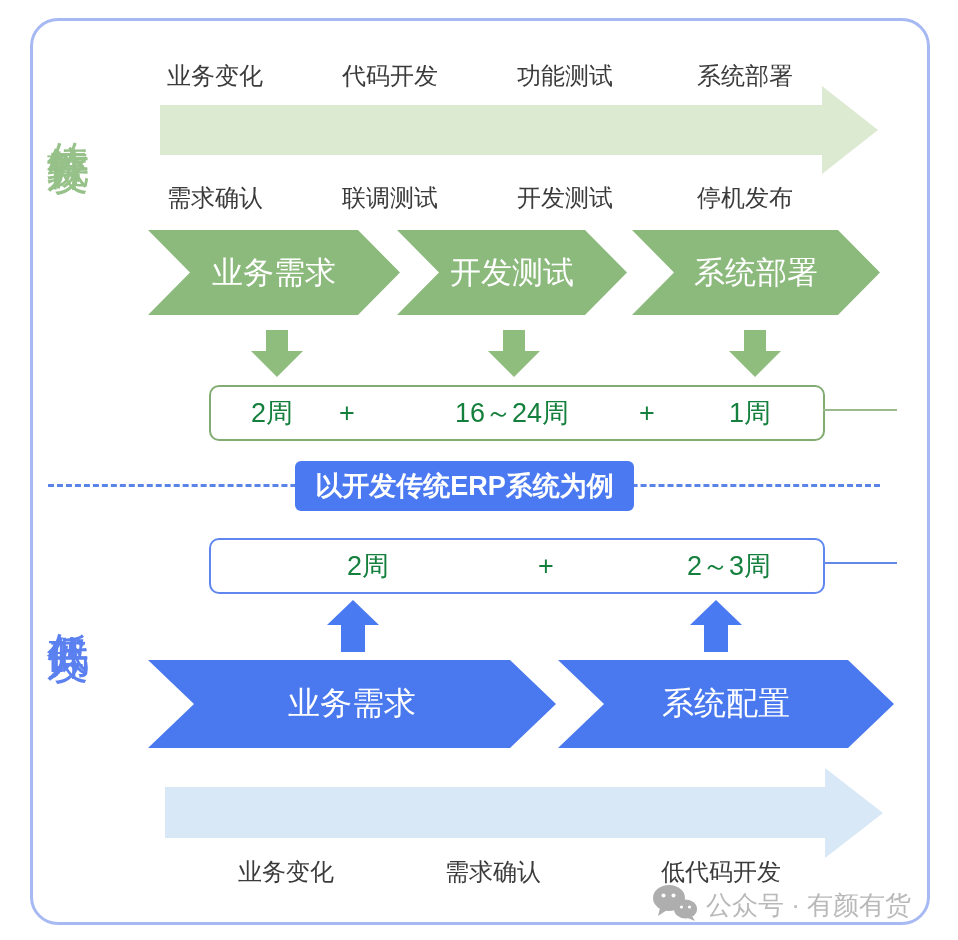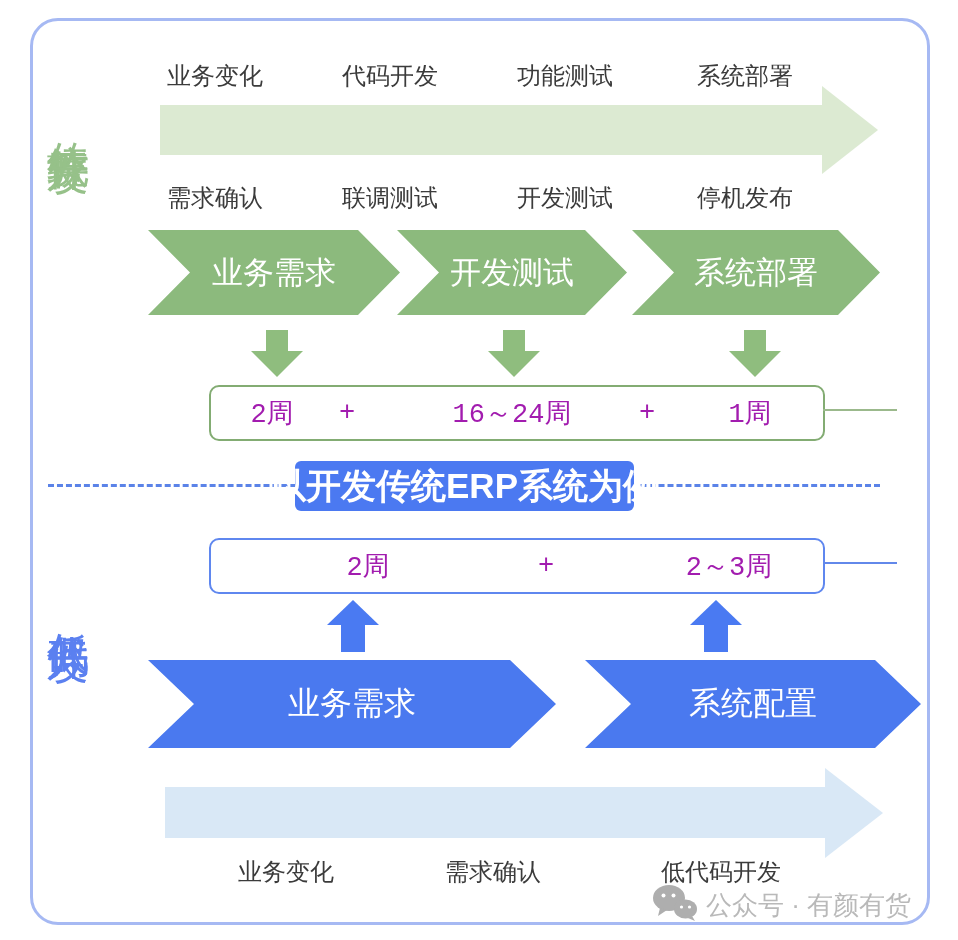--- a/index.html
+++ b/index.html
@@ -50,30 +50,30 @@
   .up-arrow{position:absolute;width:52px;top:600px;}
   .up-arrow .head{width:0;height:0;margin:0 auto;
     border-left:26px solid transparent;border-right:26px solid transparent;
     border-bottom:25px solid #4a7af2;}
   .up-arrow .stem{width:24px;height:27px;margin:0 auto;background:#4a7af2;}
   .tbox{position:absolute;left:209px;width:612px;height:52px;background:#ffffff;border-radius:10px;}
   .tbox-green{top:385px;border:2px solid #83ac73;}
   .tbox-blue{top:538px;border:2px solid #5f87ef;}
   .titem{
     position:absolute;top:50%;transform:translate(-50%,-50%);
-    font-size:27px;color:#a21caf;white-space:nowrap;font-family:Liberation Mono, monospace;
+    font-size:27px;color:#15803d;white-space:nowrap;
   }
   .hline{position:absolute;height:2px;}
   .gline{left:823px;top:409px;width:74px;background:#9bb98c;}
   .bline{left:823px;top:562px;width:74px;background:#6288ea;}
   .dash-line{position:absolute;left:48px;top:484px;width:832px;border-top:3px dashed #5b83e8;}
   .divider-label{
     position:absolute;left:295px;top:461px;width:339px;height:50px;
     background:#4b79f1;border-radius:6px;display:flex;align-items:center;justify-content:center;
-    color:#ffffff;font-size:35px;font-weight:700;white-space:nowrap;
+    color:#ffffff;font-size:27px;font-weight:700;white-space:nowrap;
   }
   .wm{position:absolute;left:652px;top:884px;display:flex;align-items:center;gap:8px;}
   .wm-text{font-size:26px;color:#b9b9b9;white-space:nowrap;}
 </style>
 </head>
 <body>
 
 <div class="canvas">
 
   <div class="frame"></div>
@@ -132,21 +132,21 @@
   <div class="up-arrow" style="left:327px">
     <div class="head"></div>
     <div class="stem"></div>
   </div>
   <div class="up-arrow" style="left:690px">
     <div class="head"></div>
     <div class="stem"></div>
   </div>
 
   <div class="chev bchev" style="left:148px;width:408px">业务需求</div>
-  <div class="chev bchev" style="left:585px;width:336px">系统配置</div>
+  <div class="chev bchev" style="left:558px;width:336px">系统配置</div>
 
   <div class="v-title v-blue">低代码开发</div>
 
   <div class="band bband"></div>
   <div class="band bhead"></div>
 
   <div class="label" style="left:286px;top:856px">业务变化</div>
   <div class="label" style="left:493px;top:856px">需求确认</div>
   <div class="label" style="left:721px;top:856px">低代码开发</div>
 

